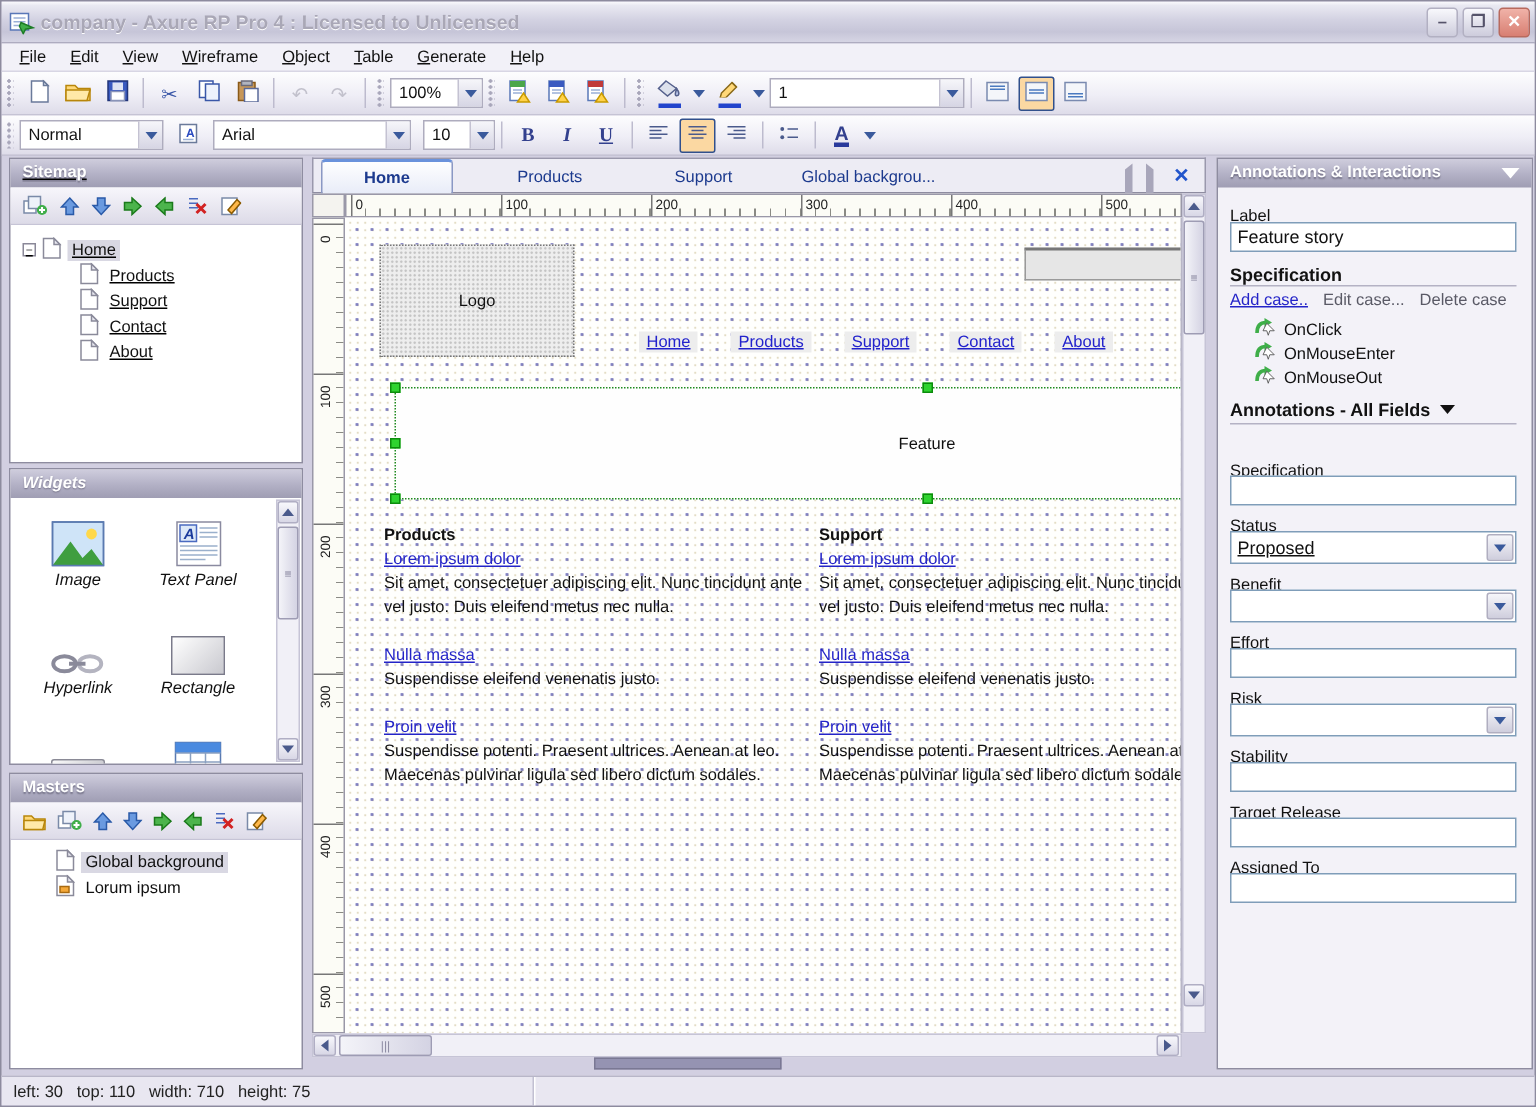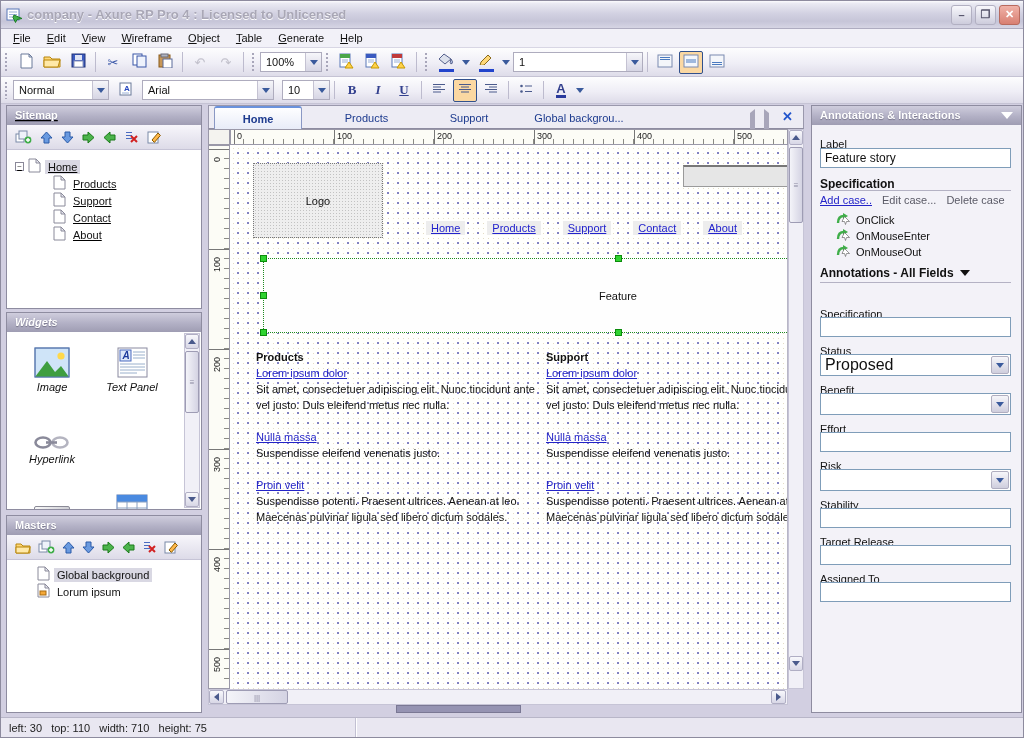--- a/index.html
+++ b/index.html
@@ -102,21 +102,21 @@
   .col .cpara{margin:0 0 16px 0;}
 
   
   #rpanel{position:absolute;left:810px;top:104px;width:211px;height:608px;background:#f3f2f8;border:1px solid #8e8ca0;}
   #rpanel .inner{position:absolute;left:8px;right:10px;}
   .rlabel{font-size:11px;color:#111;}
   .rheadline{font-size:12px;font-weight:bold;color:#111;}
   .xp-input{width:100%;height:20px;border:1px solid #7f9db9;font-size:12px;font-family:"Liberation Sans",sans-serif;
     padding:1px 4px;background:#fff;color:#111;}
   .xp-select{width:100%;height:22px;border:1px solid #7f9db9;background:#fff;display:flex;align-items:center;}
-  .xp-select .sv{flex:1;font-size:16px;padding:0 4px;color:#111;}
+  .xp-select .sv{flex:1;font-size:12px;padding:0 4px;color:#111;text-decoration:underline;}
   .xp-select .sbtn{width:18px;height:18px;margin-right:1px;border:1px solid #b0aec0;border-radius:2px;
     background:linear-gradient(180deg,#f6f6fa,#cfcedd);display:flex;align-items:center;justify-content:center;}
   .link{color:#2424c8;text-decoration:underline;font-size:11px;}
   .dimlink{color:#5a5a66;font-size:11px;}
   .hrline{height:1px;background:#b4b2c4;}
 
   
   #statusbar{position:absolute;left:0;top:716px;width:1024px;height:20px;background:#e9e7f1;
     border-top:1px solid #b8b6c8;display:flex;font-size:11px;color:#222;align-items:center;}
   .sseg{height:100%;display:flex;align-items:center;padding:0 8px;border-right:1px solid #c2c0d2;box-shadow:1px 0 0 #fff;}
@@ -455,20 +455,26 @@
       </div>
       <div class="witem" style="left:8px;top:82px;">
         <div class="wic">
             <svg width="38" height="15">
               <ellipse cx="10" cy="7.5" rx="7.5" ry="5" fill="none" stroke="#8a8a9a" stroke-width="2.6"></ellipse>
               <ellipse cx="27" cy="7.5" rx="7.5" ry="5" fill="none" stroke="#b4b4c0" stroke-width="2.6"></ellipse>
               <path d="M13 7.5h11" stroke="#8a8a9a" stroke-width="2.6"></path>
             </svg>
           </div>
         <div>Hyperlink</div>
+      </div>
+      <div class="witem" style="left:88px;top:82px;">
+        <div class="wic">
+            <div style="width:36px;height:26px;border:1px solid #7a7a8a;background:linear-gradient(135deg,#ffffff,#c9c9cf);"></div>
+          </div>
+        <div>Rectangle</div>
       </div>
       <div class="witem" style="left:8px;top:158px;">
         <div class="wic">
             <div style="width:36px;height:20px;border:1px solid #8a8a96;border-radius:2px;background:linear-gradient(135deg,#fafafa,#b9b9c1);"></div>
           </div>
       </div>
       <div class="witem" style="left:88px;top:152px;">
         <div class="wic">
             <svg width="32" height="26">
               <rect x="1" y="1" width="30" height="24" fill="#fff" stroke="#5a7ab0"></rect>

